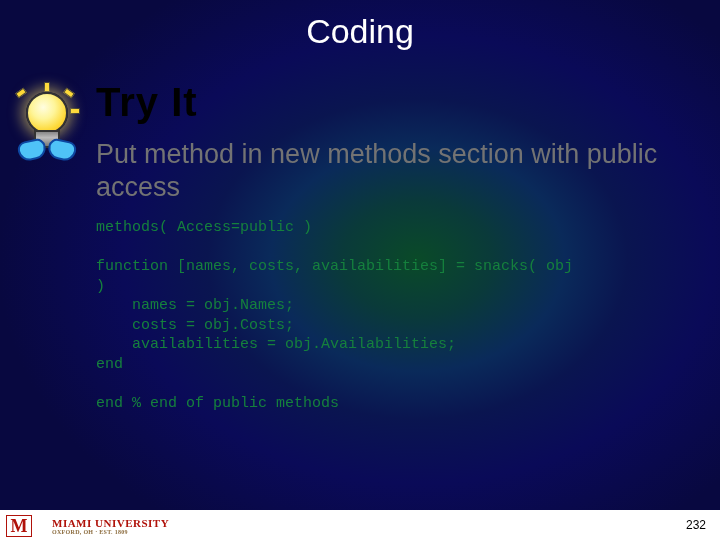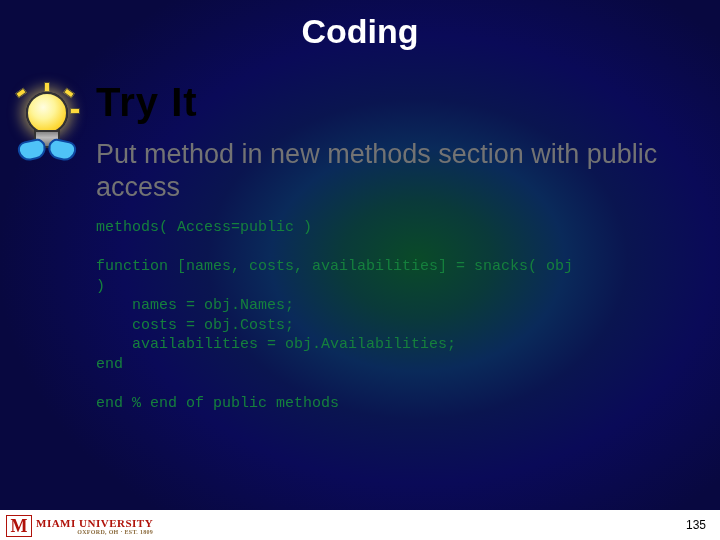--- a/index.html
+++ b/index.html
@@ -11,21 +11,21 @@
     font-family: Arial, Helvetica, sans-serif;
   }
   .title {
     position: absolute;
     top: 12px;
     left: 0;
     width: 100%;
     text-align: center;
     color: #fff;
     font-size: 34px;
-    font-weight: 700;
+    font-weight: 400;
   }
   .icon-wrap {
     position: absolute;
     top: 86px;
     left: 12px;
     width: 72px;
     height: 82px;
   }
   .bulb {
     position: absolute;
@@ -106,25 +106,24 @@
     font-family: Georgia, serif;
   }
   .logo-m {
     width: 26px; height: 22px;
     border: 1px solid #b0120a;
     display: flex; align-items: center; justify-content: center;
     color: #b0120a; font-weight: 700; font-size: 18px;
     background: #fff;
   }
   .logo-txt {
-    margin-left: 4px;
+    margin-left: 20px;
     color: #b0120a; font-size: 11px; font-weight: 700;
     line-height: 1;
     letter-spacing: .5px;
-    text-align: right;
   }
   .logo-sub { color:#8b6b3d; font-size:6px; letter-spacing:.3px; display:block; }
   .pagenum {
     position: absolute;
     right: 14px; bottom: 8px;
     font-size: 12px;
     color: #000;
   }
 </style>
 </head>
@@ -161,14 +160,14 @@
 end % end of public methods</div>
 
 <div class="footer">
   <div class="logo">
     <div class="logo-m">M</div>
     <div class="logo-txt">
       <span>MIAMI UNIVERSITY</span>
       <span class="logo-sub">OXFORD, OH · EST. 1809</span>
     </div>
   </div>
-  <div class="pagenum">135</div>
+  <div class="pagenum">232</div>
 </div>
 
 </body></html>

